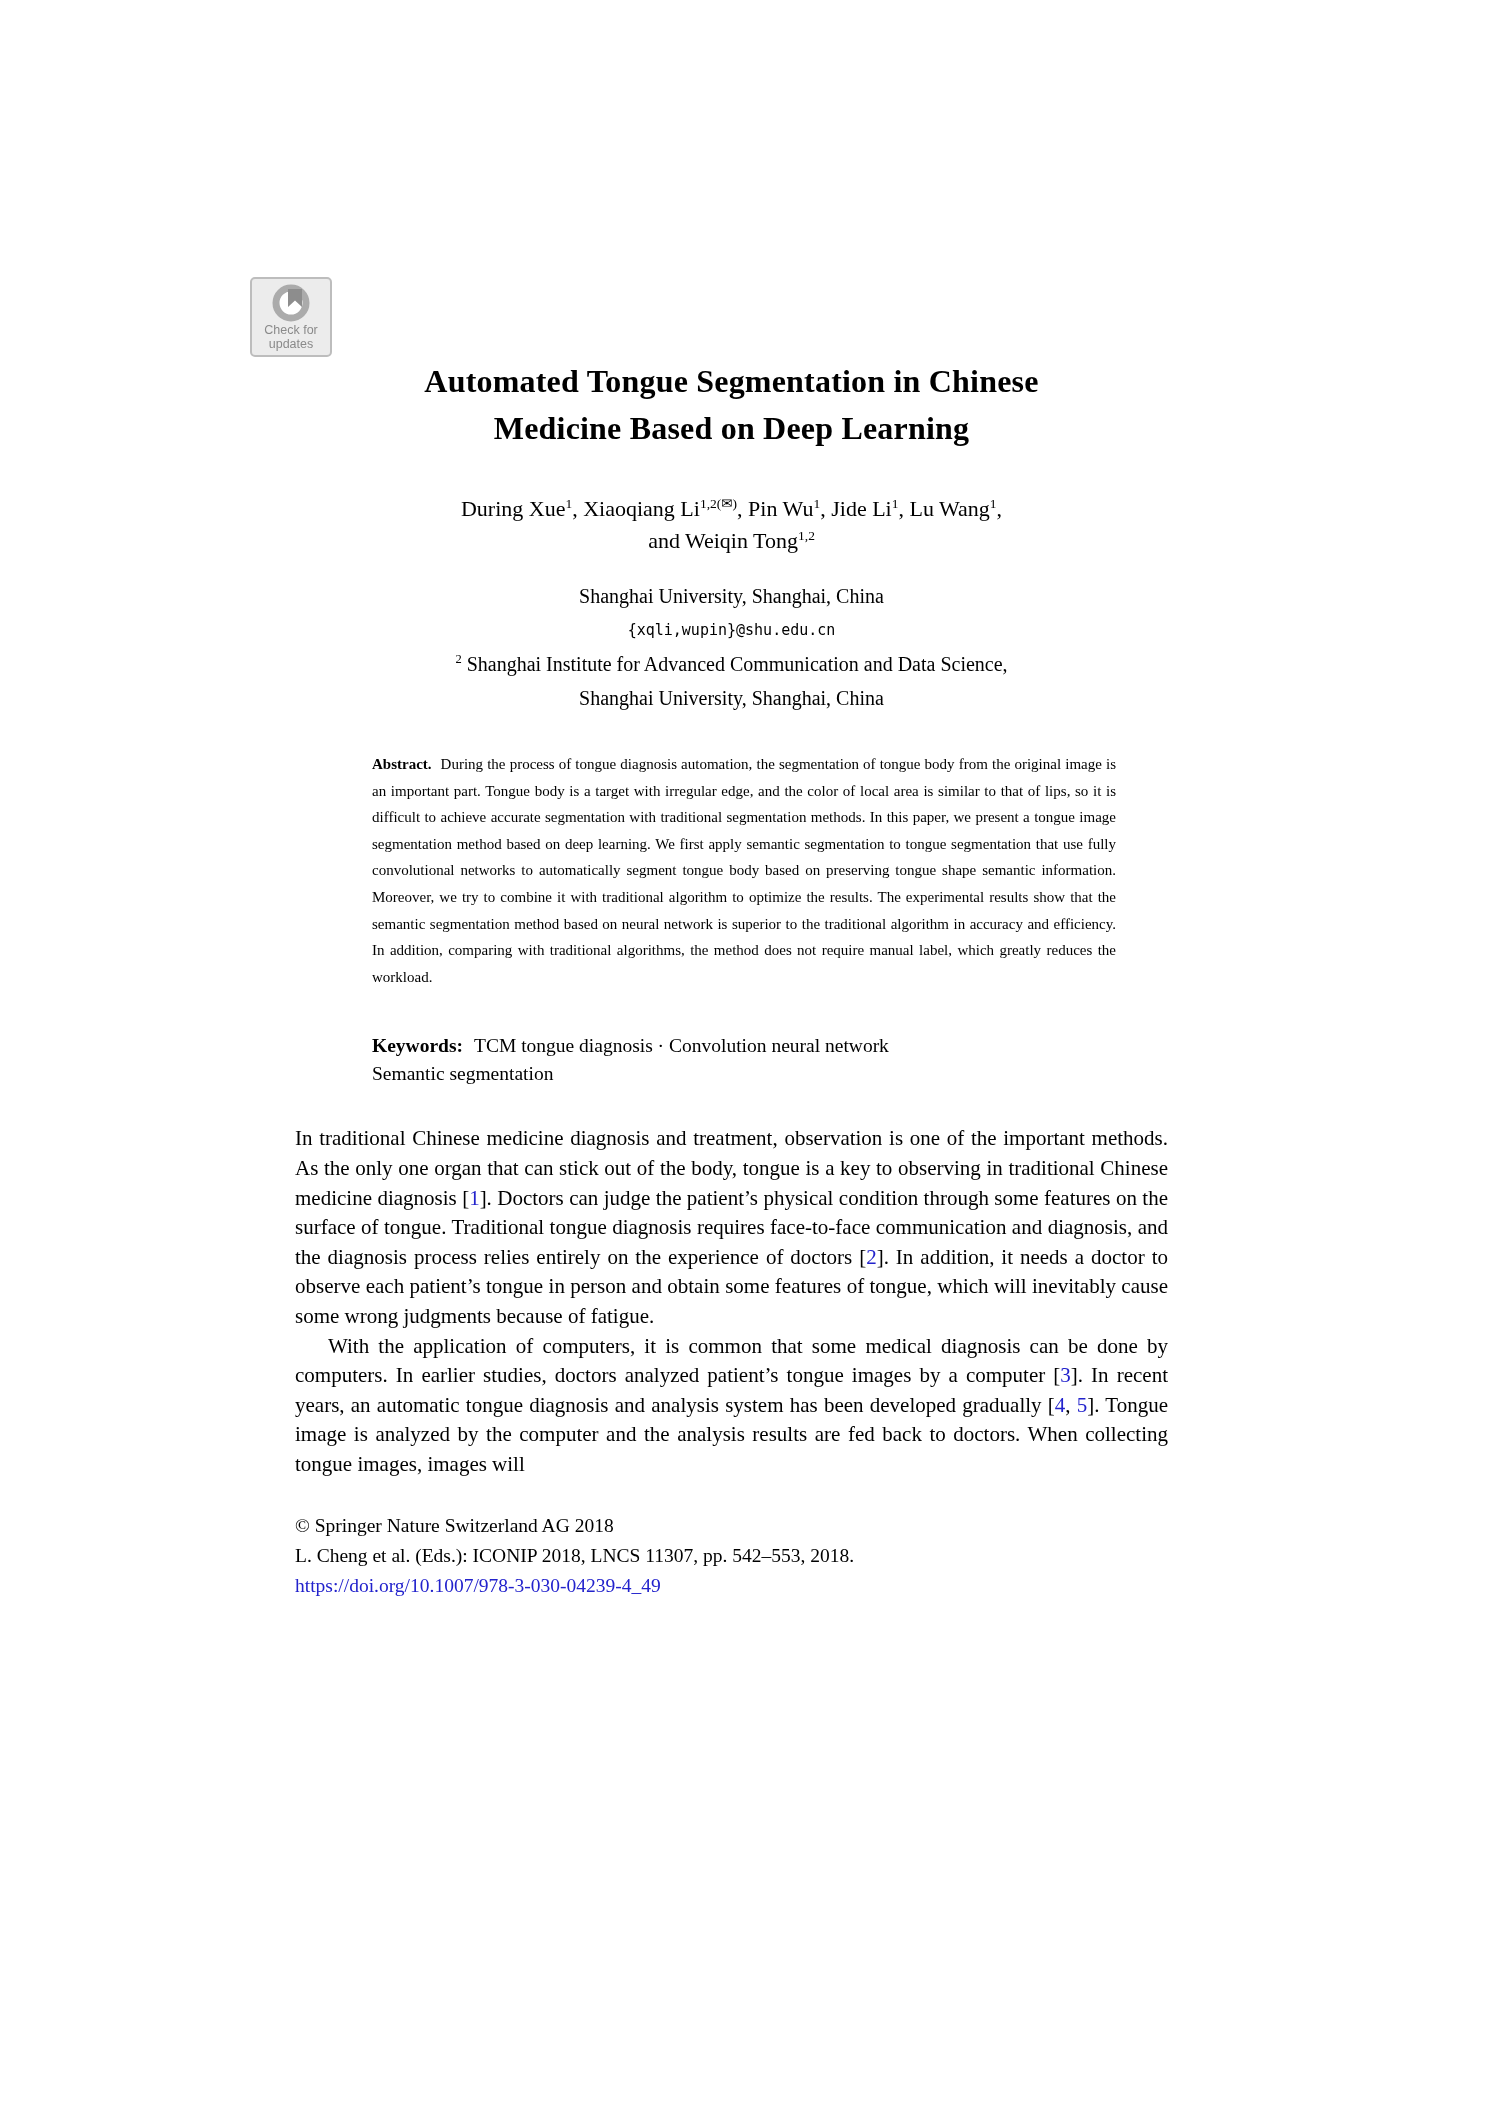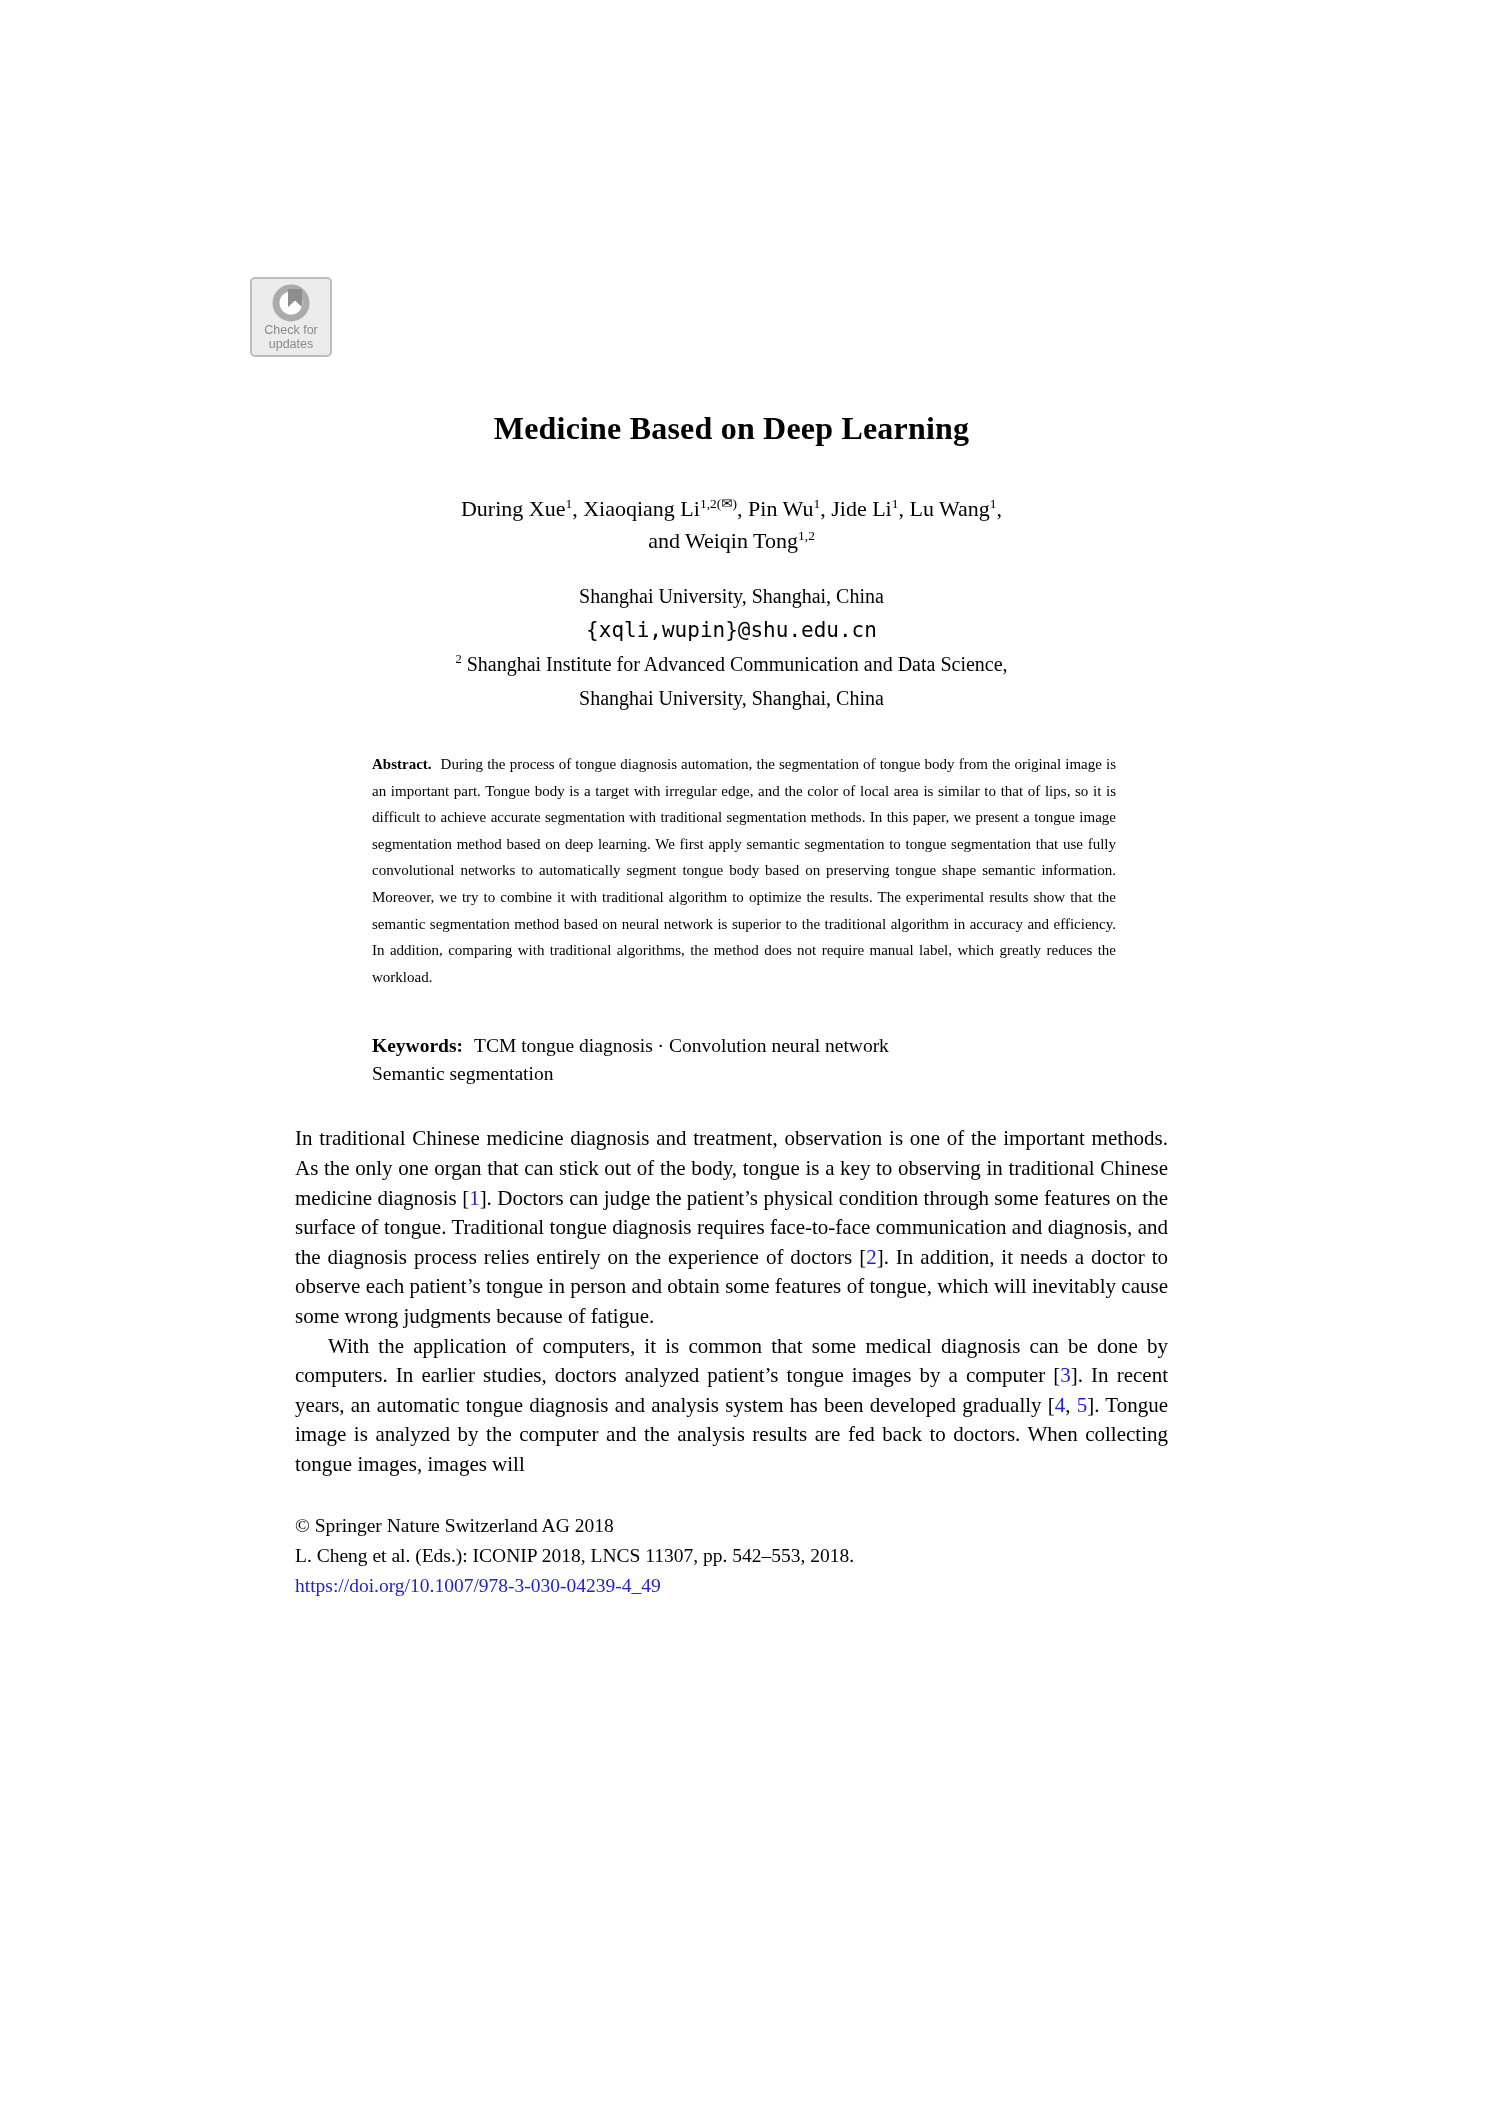--- a/index.html
+++ b/index.html
@@ -39,21 +39,21 @@
     letter-spacing:.2px;
   }
 
   
   .authors{margin-top:41px;text-align:center;font-size:22px;line-height:32px;}
   .authors sup{font-size:13.5px;line-height:0;}
 
   
   .affiliations{margin-top:22px;text-align:center;font-size:20px;line-height:34px;}
   .affiliations sup{font-size:12.5px;line-height:0;}
-  .mono{font-family:"DejaVu Sans Mono","Liberation Mono",monospace;font-size:21px;text-align:center;}
+  .mono{font-family:"DejaVu Sans Mono","Liberation Mono",monospace;font-size:15px;text-align:center;}
 
   
   .abstract{
     margin:36px 52px 0 77px;
     font-size:15px;line-height:26.6px;
     text-align:justify;
   }
   .abstract b{margin-right:9px;}
 
   
@@ -91,21 +91,21 @@
         <circle cx="21" cy="21" r="15" fill="#ffffff" stroke="#ababab" stroke-width="7"></circle>
         <path d="M18 7 L32 7 L32 25 L25 18.5 L18 25 Z" fill="#8d8d8d"></path>
       </svg>
     </span>
     <span class="badge-label">Check for updates</span>
   </div>
 
   <div class="content">
 
     <h1 class="title">
-      <br>
+      <span>Automated Tongue Segmentation in Chinese</span><br>
       <span>Medicine Based on Deep Learning</span>
     </h1>
 
     <div class="authors">
       <div>
         <span><span>During Xue</span><sup>1</sup><span>,</span></span>
         <span><span>Xiaoqiang Li</span><sup>1,2(✉)</sup><span>,</span></span>
         <span><span>Pin Wu</span><sup>1</sup><span>,</span></span>
         <span><span>Jide Li</span><sup>1</sup><span>,</span></span>
         <span><span>Lu Wang</span><sup>1</sup><span>,</span></span>

